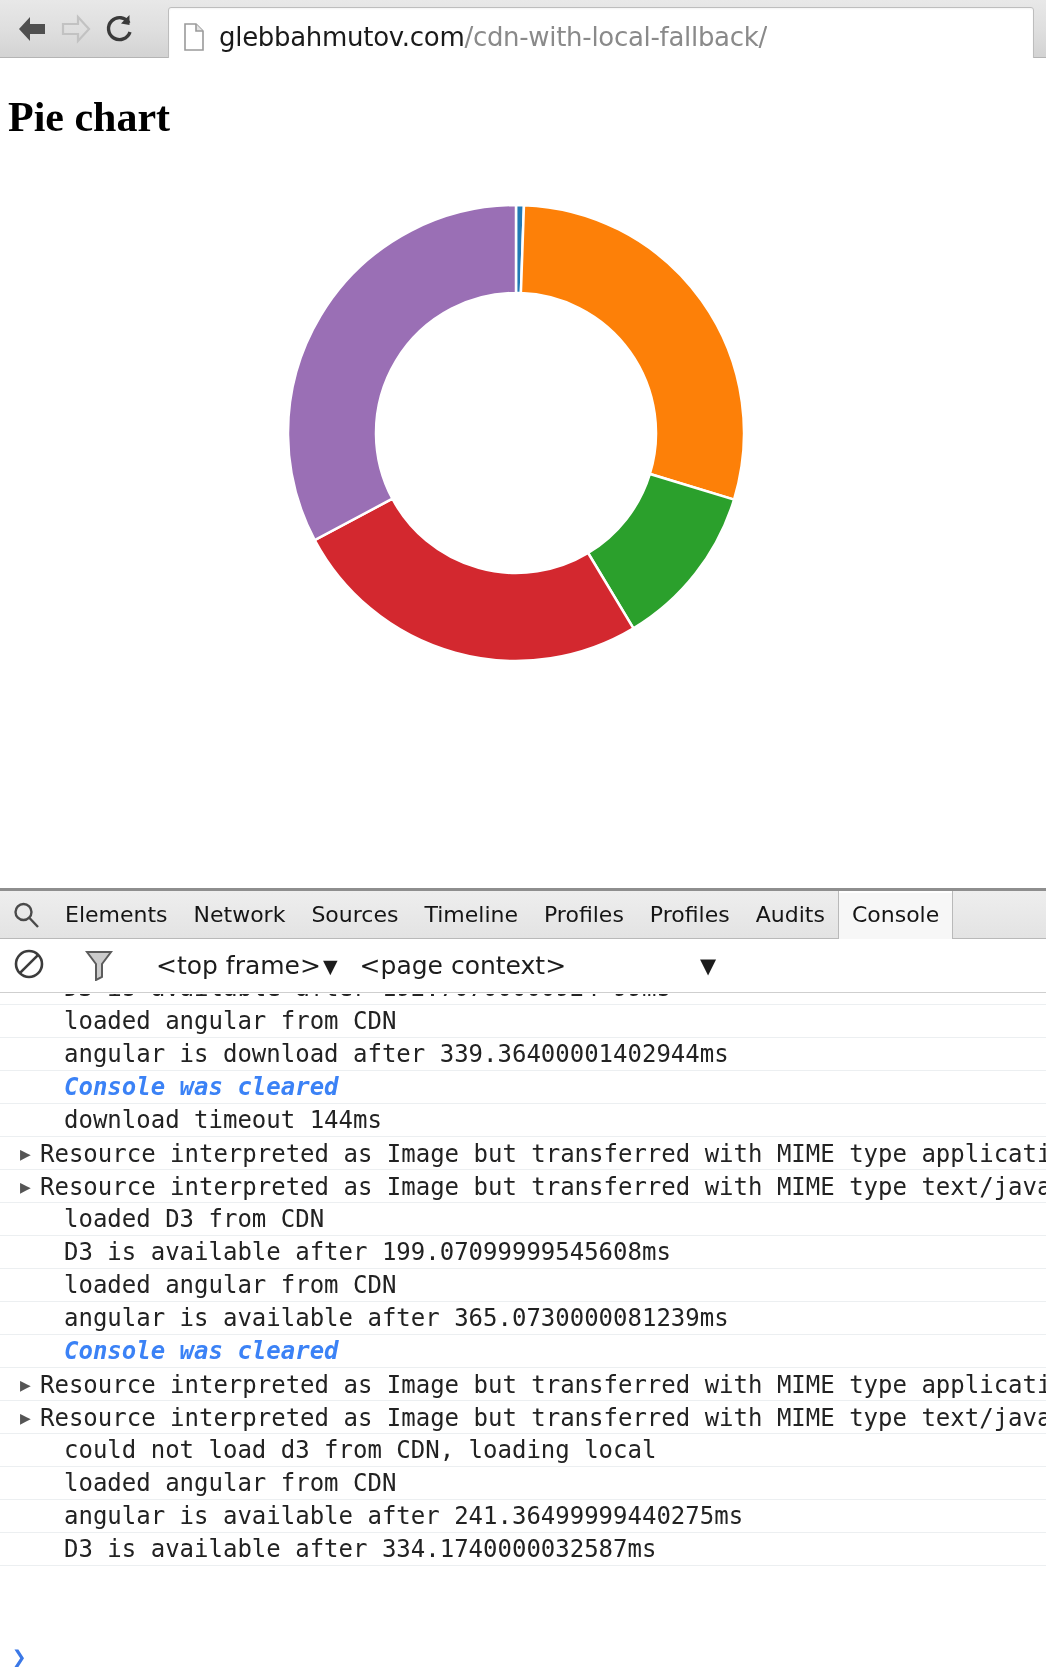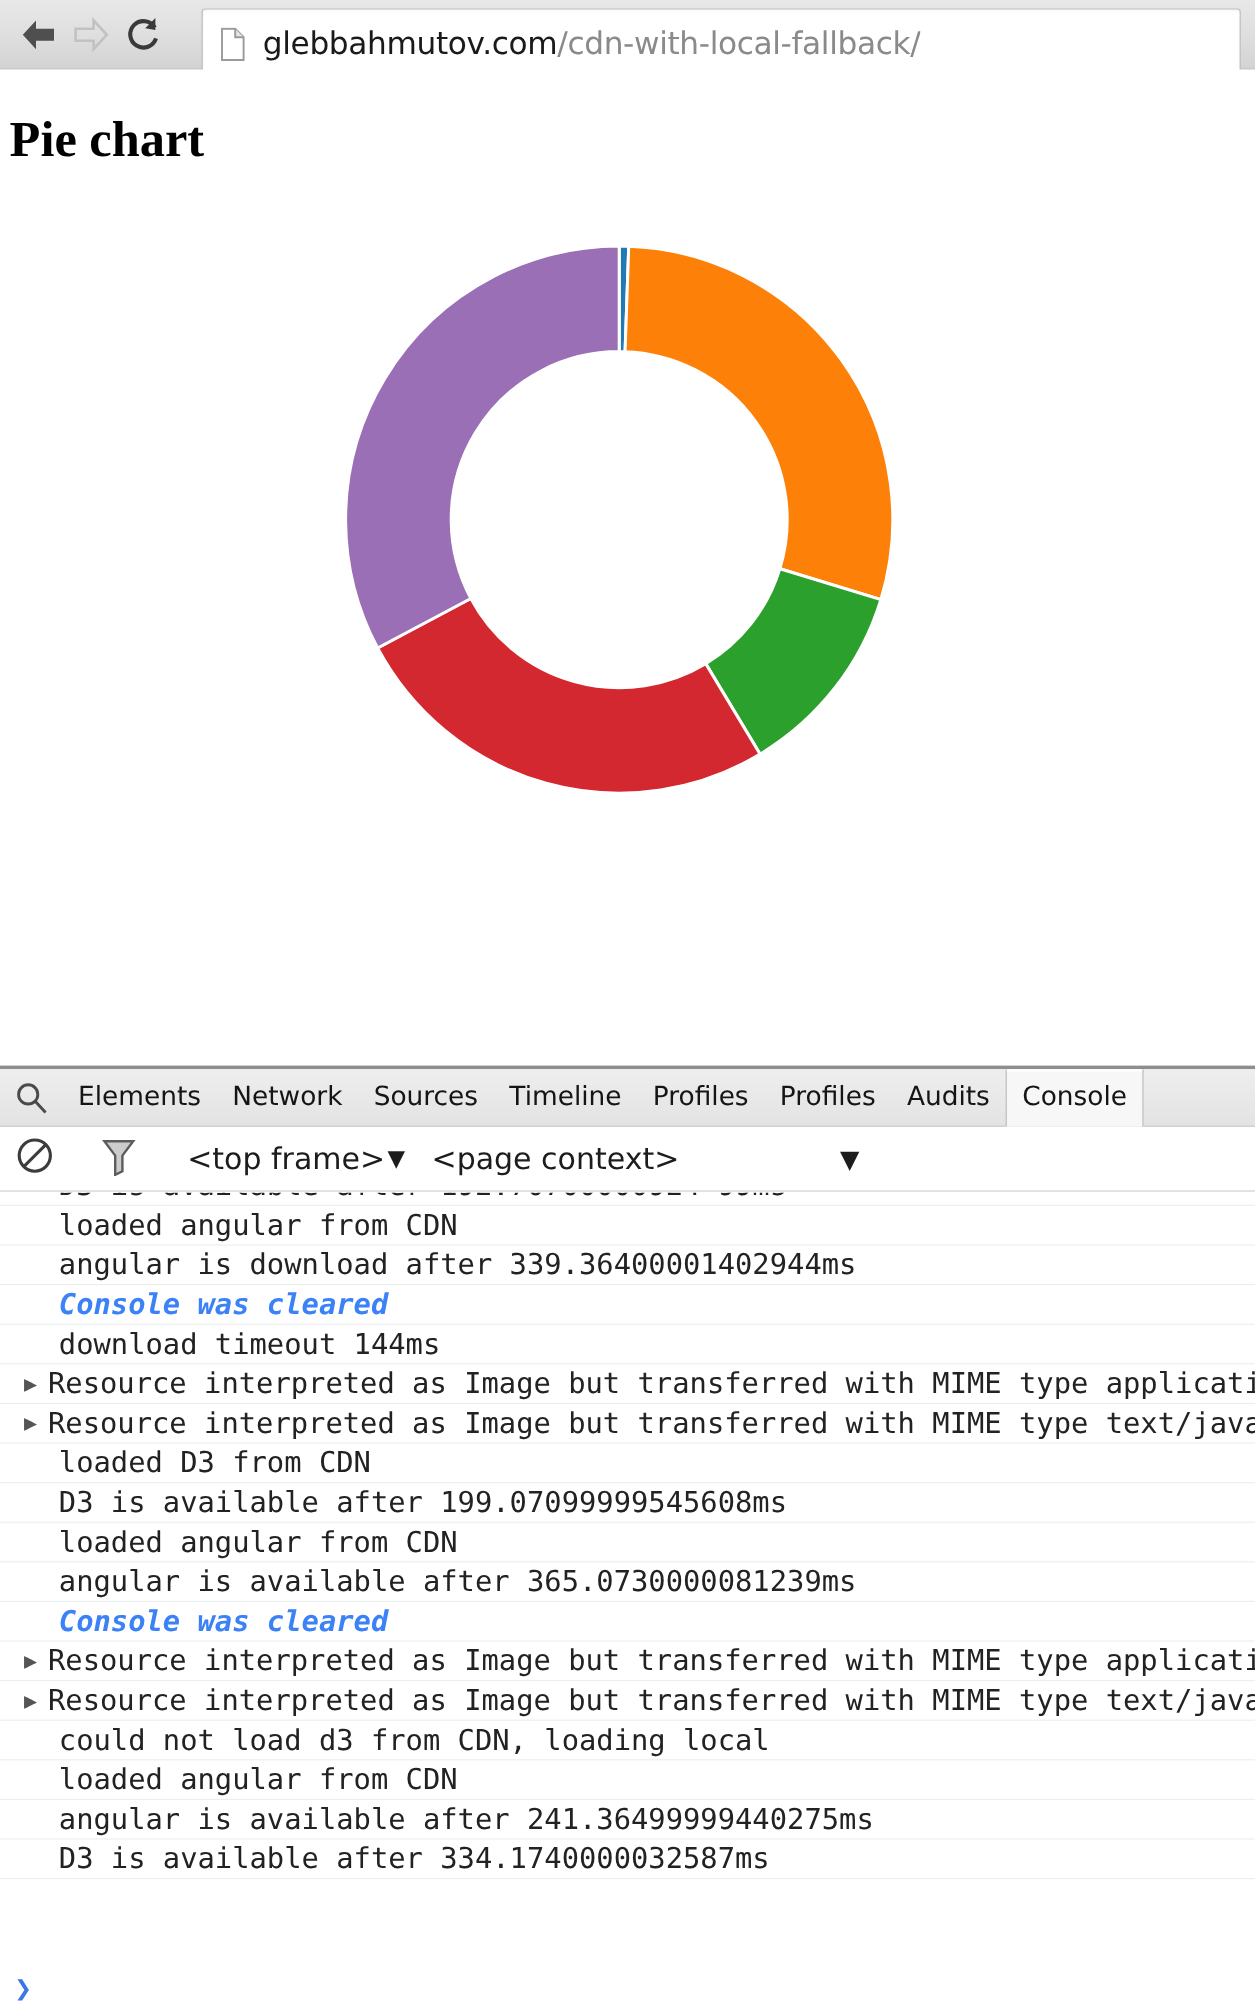--- a/index.html
+++ b/index.html
@@ -124,21 +124,21 @@
     overflow: hidden;
     background: #ffffff;
   }
   #console-list { position: relative; top: -22px; }
   .console-line {
     font-family: "DejaVu Sans Mono", "Liberation Mono", monospace;
     font-size: 24px;
     line-height: 33px;
     color: #222222;
     border-bottom: 1px solid #eceff1;
-    padding: 0 0 0 49px;
+    padding: 0 0 0 64px;
     white-space: nowrap;
     overflow: hidden;
     height: 33px;
   }
   .console-line.cleared {
     font-style: italic;
     color: #3b82f6;
     font-weight: bold;
   }
   .console-line.expandable { padding-left: 20px; }

